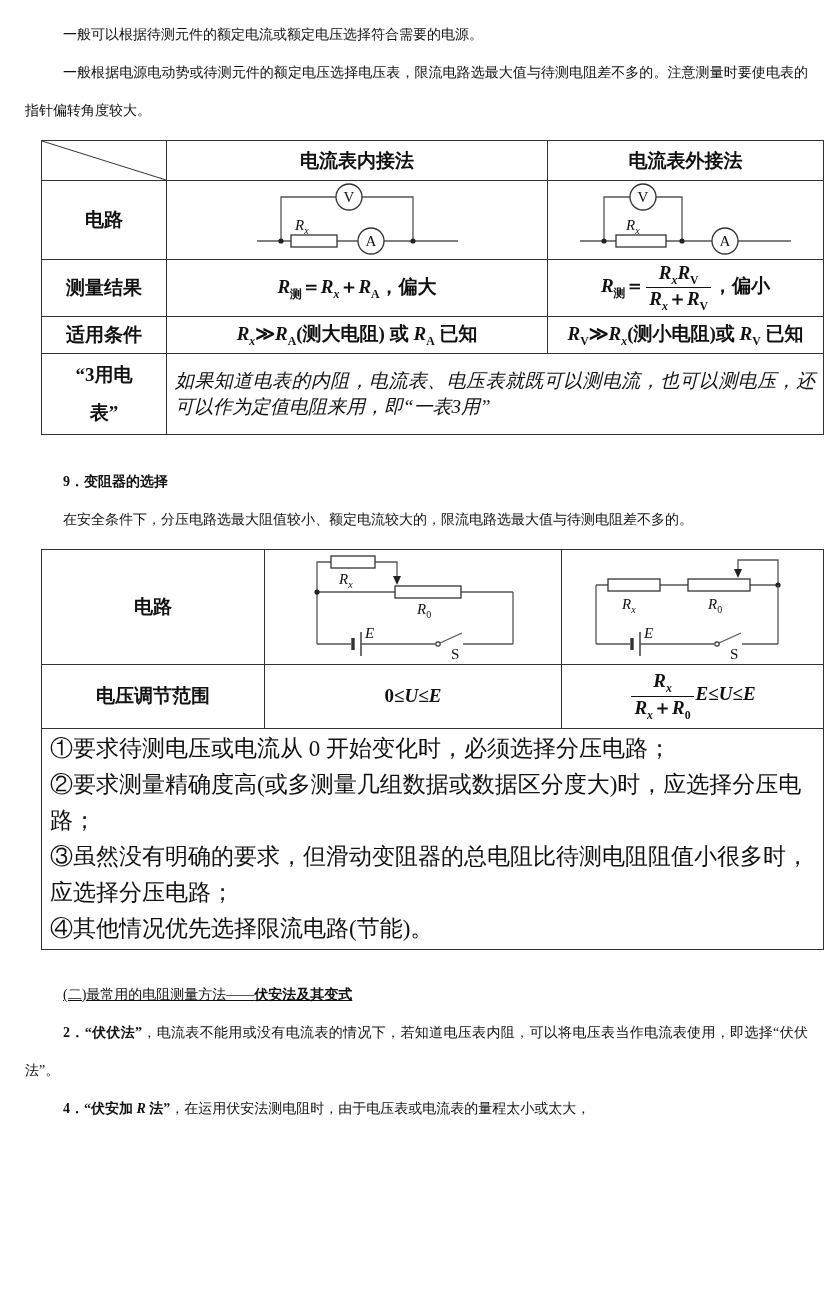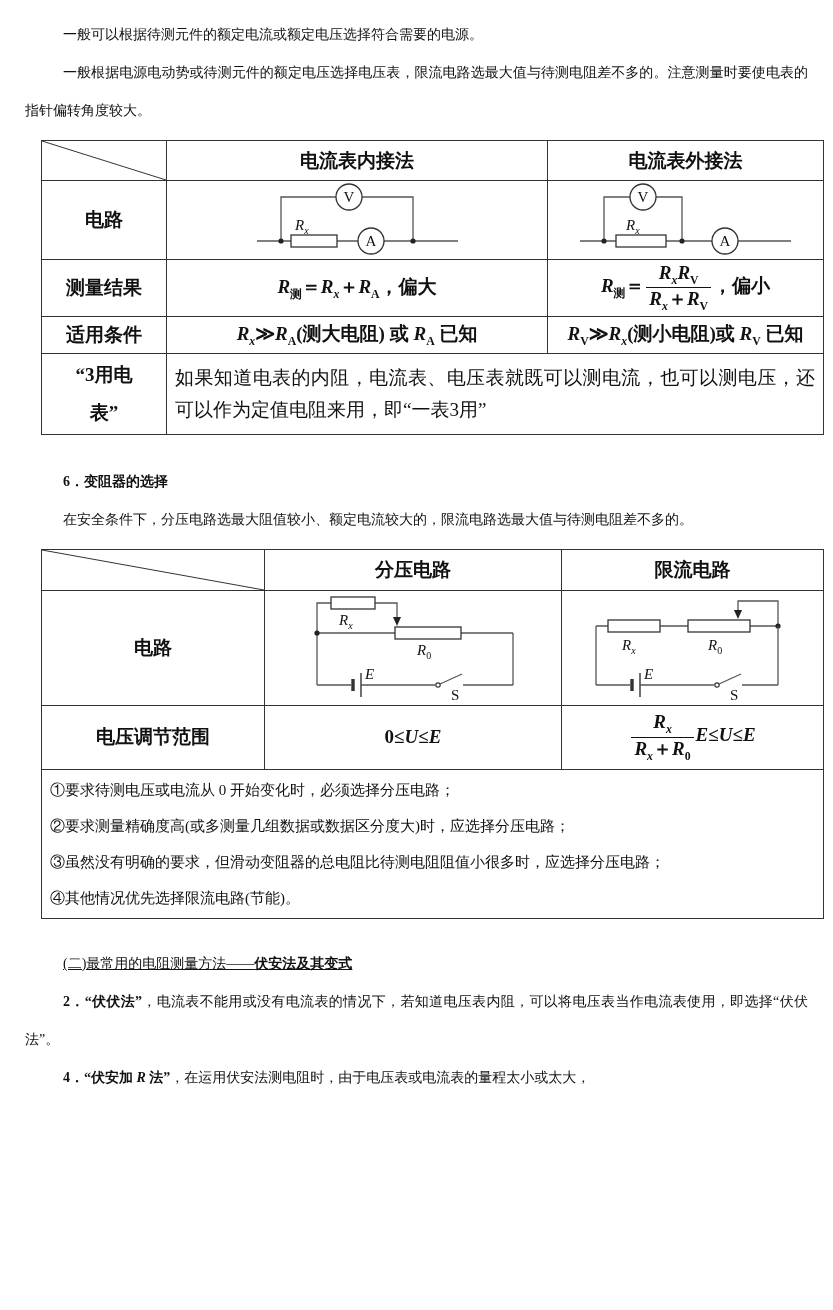--- a/index.html
+++ b/index.html
@@ -25,23 +25,23 @@
   .h-head{height:40px;}
   .h-ckt1{height:72px;}
   .h-err{height:34px;}
   .h-res{height:56px;}
   .h-cond{height:37px;}
   .h-three{height:78px;}
   .h-head2{height:41px;}
   .h-ckt2{height:100px;}
   .h-range{height:64px;}
   .threelabel span{display:block;text-align:center;line-height:38px;font-weight:bold;}
-  .prose{font-weight:normal;line-height:32px;text-align:justify;padding:2px 12px;}
+  .prose{font-weight:normal;line-height:26px;text-align:justify;padding:2px 12px;font-style:italic;}
   .notes{padding:6px 10px;}
-  .notes p{line-height:36px;font-size:15px;text-align:left;}
+  .notes p{line-height:36px;font-size:23px;text-align:left;}
   
   .formula{font-weight:bold;white-space:nowrap;}
   .frac{display:inline-block;vertical-align:middle;text-align:center;line-height:1.15;margin:0 2px;}
   .frac .num{display:block;border-bottom:1.6px solid currentColor;padding:0 3px;}
   .frac .den{display:block;padding:0 3px;text-align:right;}
   
   .ckt{display:block;margin:0 auto;}
   .w{fill:none;stroke:#555;stroke-width:1.3;}
   .comp{fill:#fff;stroke:#333;stroke-width:1.3;}
   .dot{fill:#222;stroke:none;}
@@ -123,40 +123,31 @@
     <tr class="h-three">
       <td class="threelabel">
         <span>“3用电</span>
         <span>表”</span>
       </td>
       <td class="prose" colspan="2">如果知道电表的内阻，电流表、电压表就既可以测电流，也可以测电压，还可以作为定值电阻来用，即“一表3用”</td>
     </tr>
   </tbody>
     </table>
 
-  <p class="indent bd sec-gap">6．变阻器的选择</p>
+  <p class="indent bd sec-gap">9．变阻器的选择</p>
 
   <p class="indent just">在安全条件下，分压电路选最大阻值较小、额定电流较大的，限流电路选最大值与待测电阻差不多的。</p>
 
   <table class="tbl">
     <colgroup>
         <col style="width:223px">
         <col style="width:297px">
         <col>
       </colgroup>
     <tbody>
-        <tr class="h-head2">
-      <td class="corner">
-        <svg class="diag" viewBox="0 0 100 100" preserveAspectRatio="none">
-          <line x1="0" y1="0" x2="100" y2="100" stroke="#333" stroke-width="1" vector-effect="non-scaling-stroke"></line>
-        </svg>
-      </td>
-      <th>分压电路</th>
-      <th>限流电路</th>
-    </tr>
     <tr class="h-ckt2">
       <td class="rowlabel">电路</td>
       <td class="c">
         <svg class="ckt" width="225" height="110" viewBox="0 0 225 110">
           <polyline points="16,92 16,10 96,10 96,24" class="w"></polyline>
           <polygon points="92,24 100,24 96,33" class="dot"></polygon>
           <rect x="30" y="4" width="44" height="12" class="comp"></rect>
           <text x="38" y="32" class="lbl it"><tspan>R</tspan><tspan dy="4" font-size="10">x</tspan></text>
           <line x1="16" y1="40" x2="212" y2="40" class="w"></line>
           <rect x="94" y="34" width="66" height="12" class="comp"></rect>

